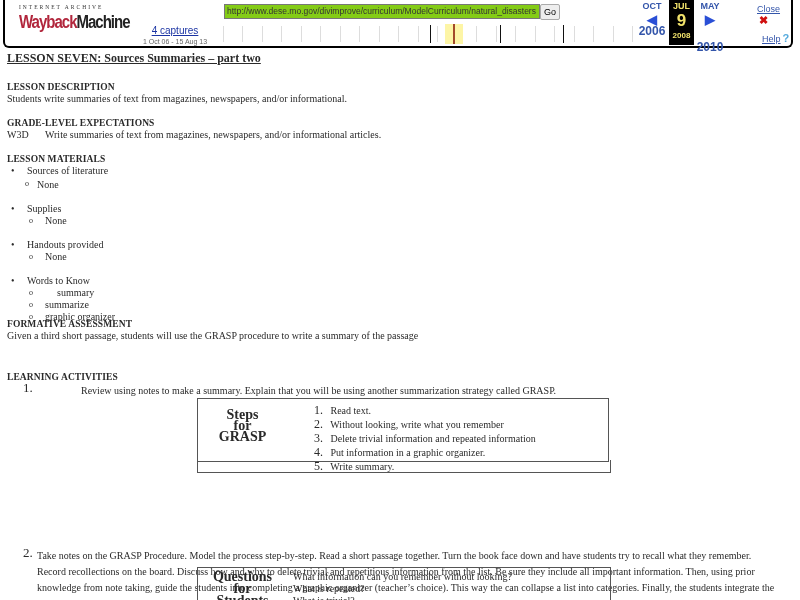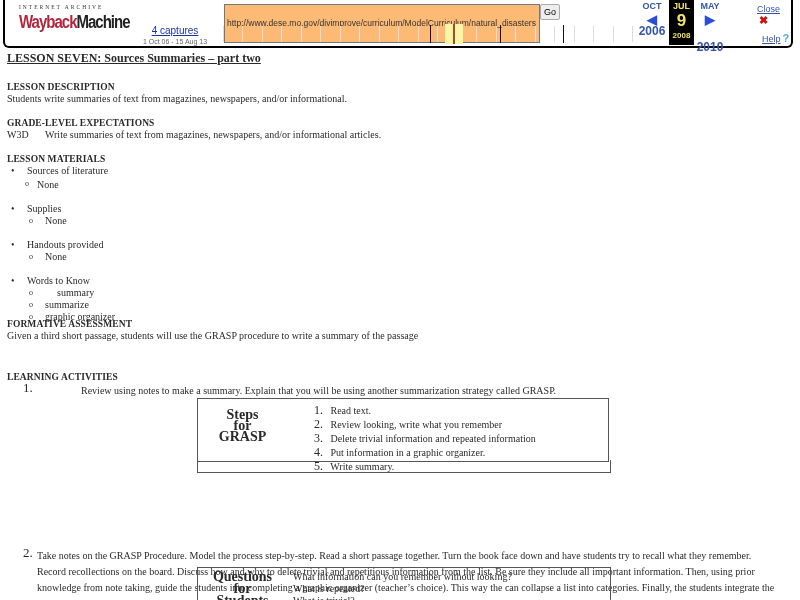--- a/index.html
+++ b/index.html
@@ -7,21 +7,21 @@
   
   #wm { position:absolute; left:3px; top:0; width:786px; height:46px; border:2px solid #000; border-top:none; border-radius:0 0 6px 6px; background:#fff; font-family:"Liberation Sans", sans-serif; }
   #wm .logo { position:absolute; left:14px; top:4px; width:92px; }
   #wm .logo .ia { font-size:5.5px; letter-spacing:2px; color:#333; font-family:"Liberation Serif", serif; white-space:nowrap; }
   #wm .logo .wb { margin-top:2px; font-family:"Liberation Sans", sans-serif; font-weight:bold; font-size:15px; letter-spacing:-1px; line-height:16px; transform:scaleY(1.25); transform-origin:left top; white-space:nowrap; }
   #wm .logo .wb .w1 { color:#b1263c; }
   #wm .logo .wb .w2 { color:#222; }
   #wm .caps { position:absolute; left:130px; top:25px; width:80px; text-align:center; }
   #wm .caps a { display:block; font-size:10px; color:#1a33a3; text-decoration:underline; line-height:12px; }
   #wm .caps .range { font-size:7px; color:#666; line-height:9px; }
-  #wm .url { position:absolute; left:219px; top:4px; width:310px; height:13px; border:1px solid #777; font-size:8.5px; line-height:13px; padding:12px 2px; color:#333; overflow:hidden; white-space:nowrap; background:#fdba74; }
+  #wm .url { position:absolute; left:219px; top:4px; width:310px; height:13px; border:1px solid #777; font-size:8.5px; line-height:13px; padding:0 2px; color:#333; overflow:hidden; white-space:nowrap; background:#84cc16; }
   #wm .go { position:absolute; left:535px; top:4px; width:18px; height:14px; border:1px solid #aaa; background:#eee; font-size:9px; line-height:14px; text-align:center; color:#000; border-radius:2px; }
   #wm .spark { position:absolute; left:218px; top:23px; width:412px; height:22px; }
   #wm .spark .tick { position:absolute; top:3px; width:1px; height:16px; background:#ddd; }
   #wm .spark .cap { position:absolute; top:2px; width:1px; height:18px; background:#111; }
   #wm .spark .hl { position:absolute; top:1px; width:18px; height:20px; background:#fdf5a6; }
   #wm .spark .hlcap { position:absolute; top:1px; width:2px; height:20px; background:#a34a2a; }
   #wm .cal { position:absolute; top:1px; width:30px; text-align:center; font-weight:bold; }
   #wm .cal .m { font-size:9px; color:#3355aa; line-height:11px; }
   #wm .cal .y { font-size:12px; color:#3355aa; line-height:10px; margin-top:12px; }
   #wm .cal .arr { font-size:13px; color:#2a4fd6; line-height:13px; margin-top:1px; }
@@ -179,21 +179,21 @@
     <span style="position:absolute; left:28px; top:14px; white-space:nowrap;margin-left:46px;">Review using notes to make a summary. Explain that you will be using another summarization strategy called GRASP.</span>
 
     <div class="box" style="left:190px; top:27px; width:410px; height:62px;">
       <div class="lbl" style="left:12px; top:10px; width:65px;">
         <div>Steps</div>
         <div>for</div>
         <div>GRASP</div>
       </div>
       <div class="steps">
         <div class="row" style="left:116px; top:5px"><span class="n">1.</span> <span>Read text.</span></div>
-        <div class="row" style="left:116px; top:19px"><span class="n">2.</span> <span>Review looking, write what you remember</span></div>
+        <div class="row" style="left:116px; top:19px"><span class="n">2.</span> <span>Without looking, write what you remember</span></div>
         <div class="row" style="left:116px; top:33px"><span class="n">3.</span> <span>Delete trivial information and repeated information</span></div>
         <div class="row" style="left:116px; top:47px"><span class="n">4.</span> <span>Put information in a graphic organizer.</span></div>
         <div class="row" style="left:116px; top:61px"><span class="n">5.</span> <span>Write summary.</span></div>
       </div>
     </div>
     <div style="position:absolute; left:190px; top:89px; width:412px; height:12px; border-bottom:1px solid #555; border-left:1px solid #555; border-right:1px solid #555; border-top:none;"></div>
 
     <span class="num" style="left:16px; top:176px">2.</span>
     <div style="position:absolute; left:30px; top:179px; width:770px;">
       <div style="white-space:nowrap; height:16px;">Take notes on the GRASP Procedure.  Model the process step-by-step.  Read a short passage together.  Turn the book face down and have students try to recall what they remember.</div>

